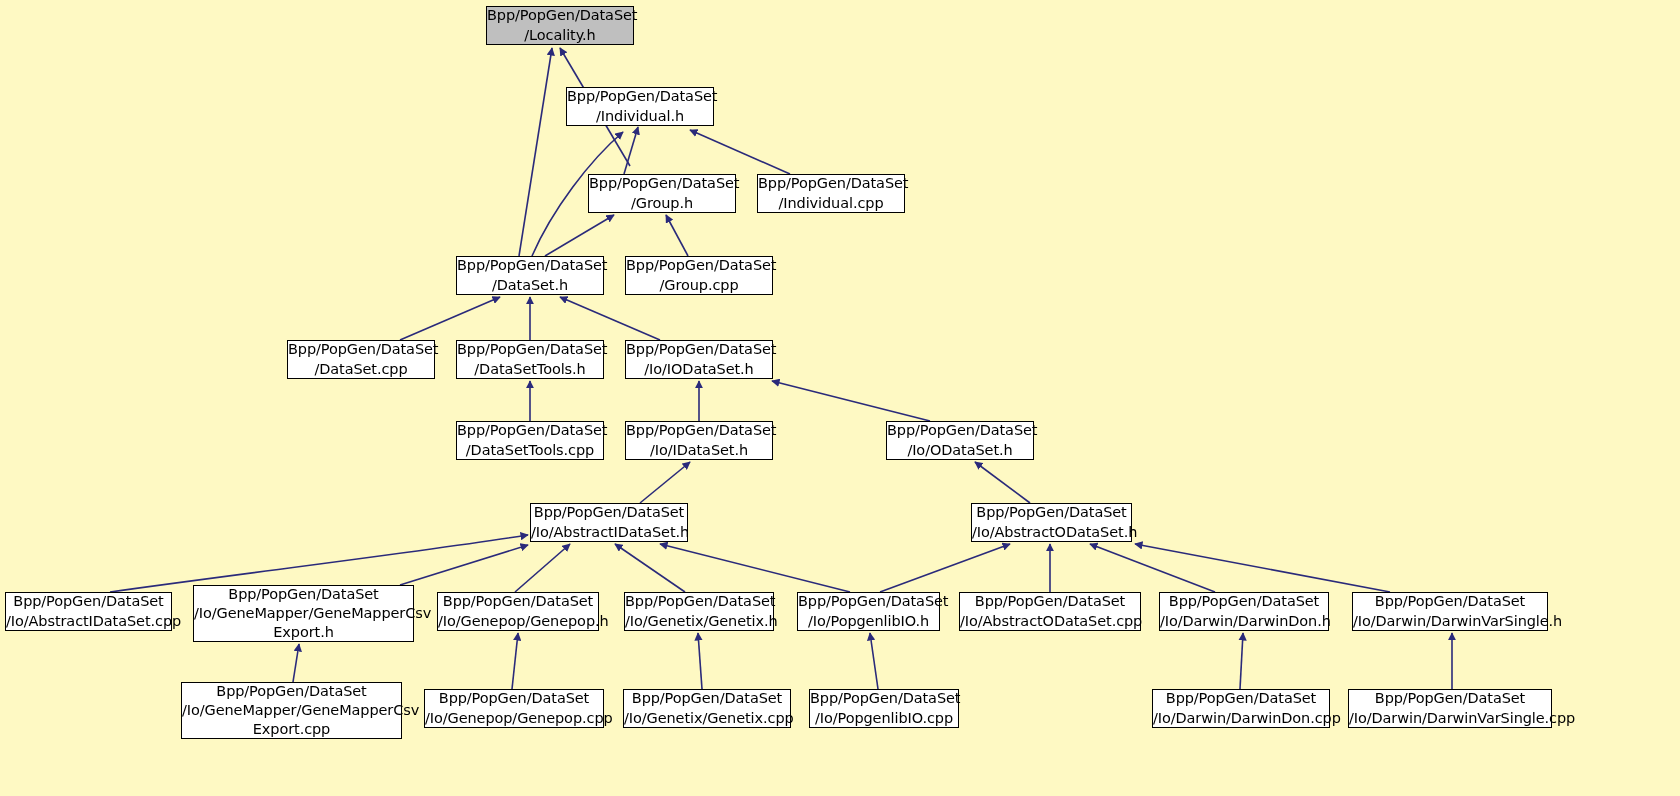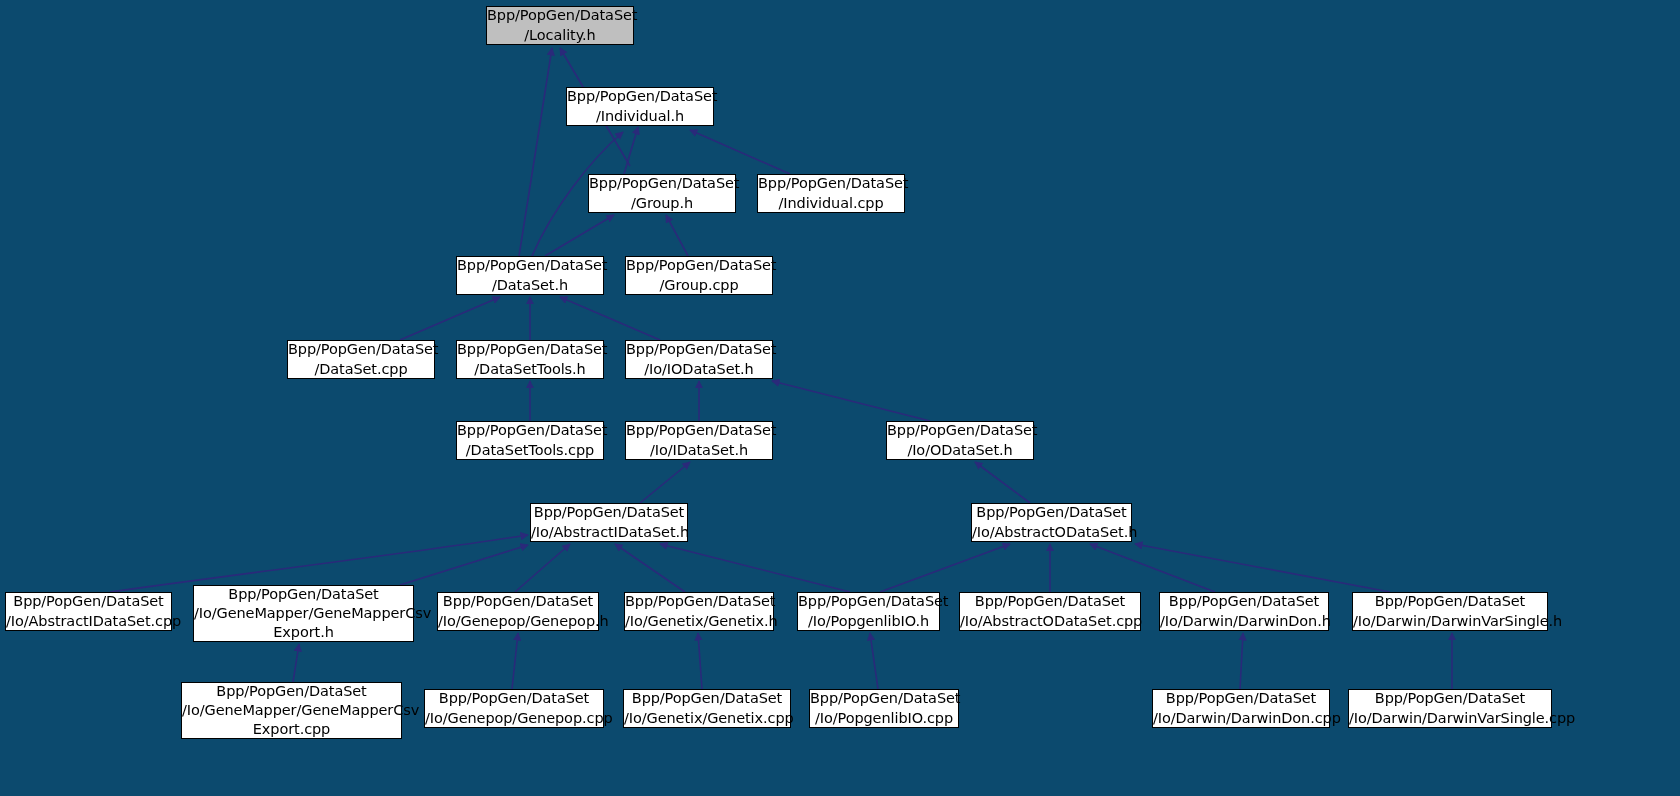--- a/index.html
+++ b/index.html
@@ -7,21 +7,21 @@
     padding: 0;
     background: #ffffff;
   }
   body {
     font-family: "DejaVu Sans", "Liberation Sans", sans-serif;
   }
   #graph-canvas {
     position: relative;
     width: 1680px;
     height: 796px;
-    background: #0c4a6e;
+    background: #fef9c3;
     overflow: hidden;
   }
   #edge-layer {
     position: absolute;
     left: 0;
     top: 0;
     width: 1680px;
     height: 796px;
     pointer-events: none;
   }

